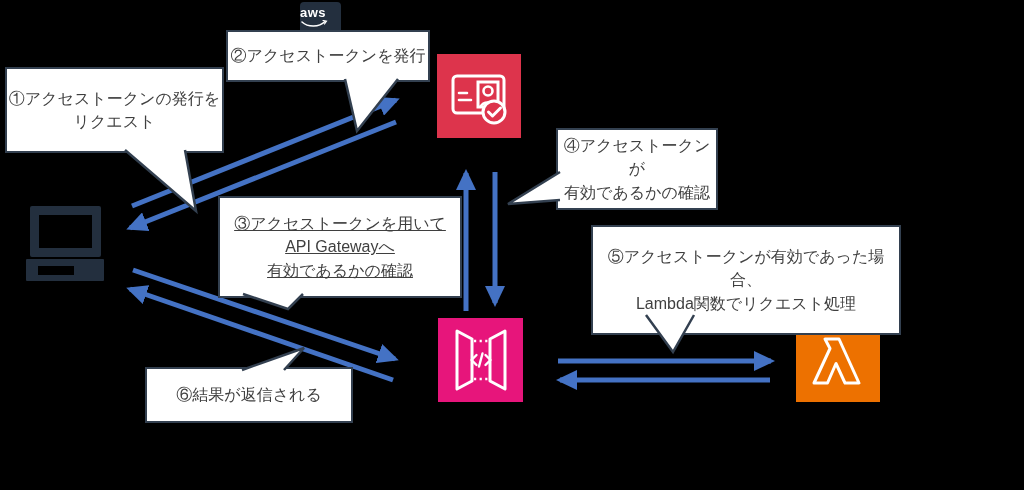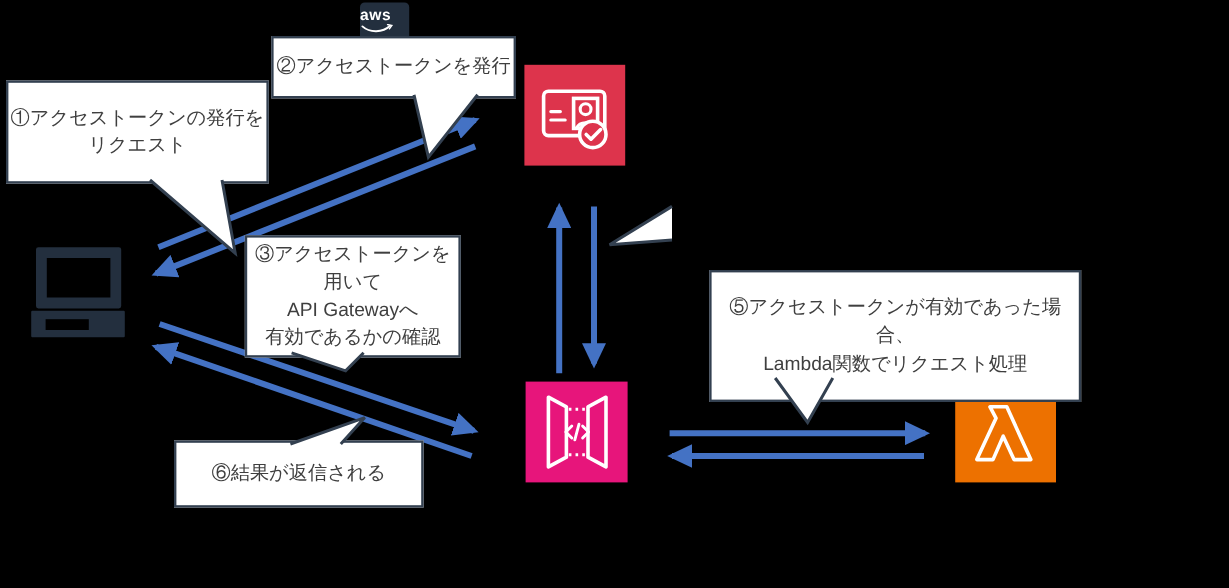--- a/index.html
+++ b/index.html
@@ -29,21 +29,21 @@
   }
   #aws-badge .aws-text{color:#fff;font-weight:bold;font-size:13px;line-height:15px;margin-top:3px;letter-spacing:0.5px;}
   
   .bubble{
     position:absolute;z-index:3;background:#fff;border:2.5px solid #334050;
     box-sizing:border-box;display:flex;flex-direction:column;align-items:center;
     justify-content:center;text-align:center;color:#3F3F3F;font-size:16px;line-height:1.45;
   }
   #bubble1{left:5px;top:67px;width:219px;height:86px;font-family:Liberation Serif, serif;}
   #bubble2{left:226px;top:30px;width:204px;height:52px;text-align:right;}
-  #bubble3{left:204px;top:196px;width:180px;height:102px;}
+  #bubble3{left:218px;top:196px;width:244px;height:102px;text-decoration:underline;}
   #bubble4{left:556px;top:128px;width:162px;height:82px;}
   #bubble5{left:591px;top:225px;width:310px;height:110px;}
   #bubble6{left:145px;top:367px;width:208px;height:56px;justify-content:center;}
   
   #tails{position:absolute;left:0;top:0;z-index:4;pointer-events:none;}
   .tail{fill:#ffffff;stroke:#334050;stroke-width:2.5;}
 </style>
 </head>
 <body>
 
@@ -112,20 +112,24 @@
     <div>リクエスト</div>
   </div>
   <div class="bubble" id="bubble2">
     <div>②アクセストークンを発行</div>
   </div>
   <div class="bubble" id="bubble3">
     <div>③アクセストークンを用いて</div>
     <div>API Gatewayへ</div>
     <div>有効であるかの確認</div>
   </div>
+  <div class="bubble" id="bubble4">
+    <div>④アクセストークンが</div>
+    <div>有効であるかの確認</div>
+  </div>
   <div class="bubble" id="bubble5">
     <div>⑤アクセストークンが有効であった場合、</div>
     <div>Lambda関数でリクエスト処理</div>
   </div>
   <div class="bubble" id="bubble6">
     <div>⑥結果が返信される</div>
   </div>
 
   <svg id="tails" width="1024" height="490" viewBox="0 0 1024 490">
     <path class="tail" d="M125,150 L196,211 L185,150"></path>

